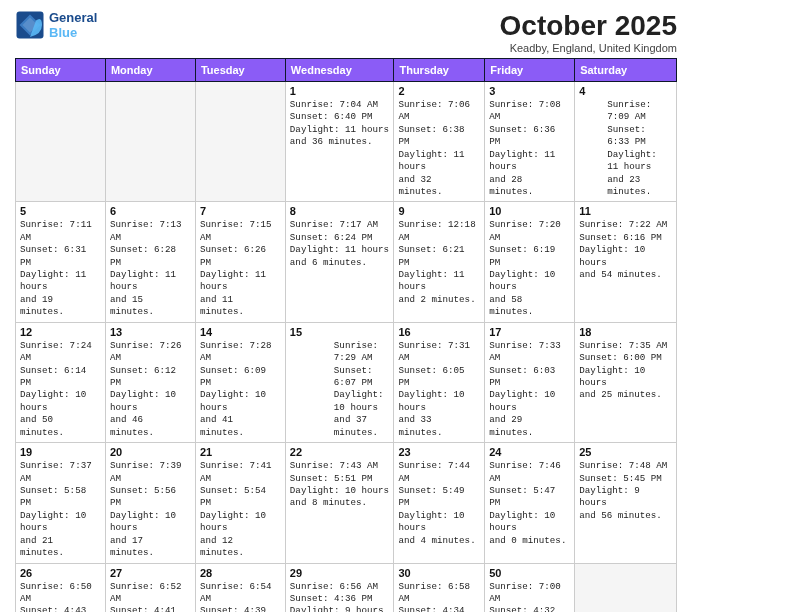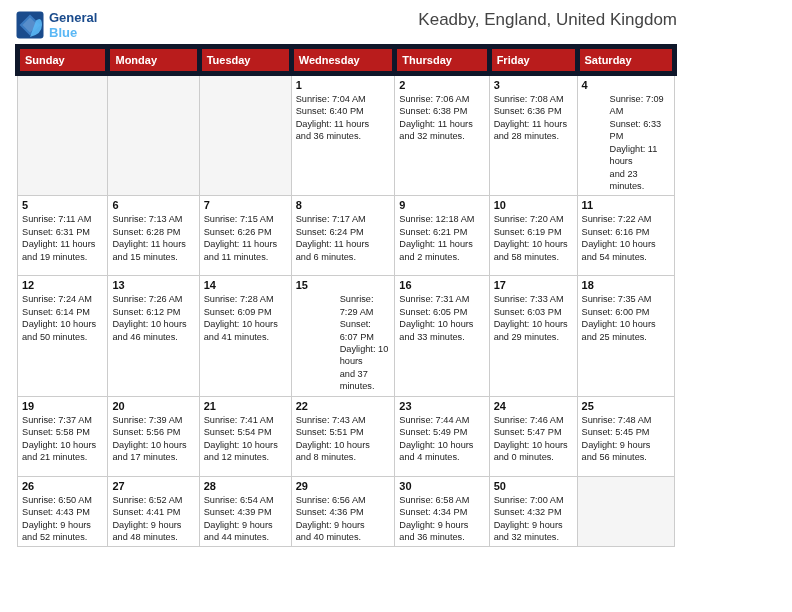--- a/index.html
+++ b/index.html
@@ -31,36 +31,36 @@
     }
     .title-block {
       text-align: right;
     }
     .month-title {
       font-size: 28px;
       font-weight: bold;
       color: #222;
     }
     .location {
-      font-size: 17px;
+      font-size: 11px;
       color: #444;
     }
     .calendar {
       width: 100%;
       border-collapse: collapse;
       font-size: 10px;
     }
     .calendar th {
-      background: #b91c1c;
+      background: #8b5cf6;
       color: #fff;
       text-align: left;
       padding: 5px 5px;
       font-size: 11px;
       font-weight: bold;
-      border: 5px solid #0f172a;
+      border: 1px solid #0f172a;
     }
     .calendar td {
       border: 1px solid #ccc;
       vertical-align: top;
       padding: 3px 4px;
       width: 113px;
       height: 80px;
       background: #fff;
     }
     .calendar td.empty {
@@ -69,20 +69,21 @@
     .day-number {
       font-weight: bold;
       font-size: 11px;
       margin-bottom: 2px;
       color: #111;
     }
     .day-info {
       font-size: 9.2px;
       color: #222;
       line-height: 1.35;
+      font-family: Liberation Mono, monospace;
     }
     .last-row td {
       height: 70px;
     }
   </style>
 </head>
 <body>
 
 <div class="container">
   <div class="header-row">
@@ -92,20 +93,21 @@
         <polygon points="20,6 34,20 20,34 6,20" fill="#4a90d9" opacity="0.7"></polygon>
         <polygon points="20,10 30,20 20,30 10,20" fill="#fff" opacity="0.15"></polygon>
         <path d="M28 14 Q36 8 36 20 Q36 32 20 36" fill="#5bb8f5" opacity="0.9"></path>
       </svg>
       <div>
         <div style="font-size:13px;font-weight:bold;color:#1a4b8c;">General</div>
         <div style="font-size:13px;font-weight:bold;color:#5bb8f5;">Blue</div>
       </div>
     </div>
     <div class="title-block">
+      <div class="month-title">October 2025</div>
       <div class="location">Keadby, England, United Kingdom</div>
     </div>
   </div>
 
   <table class="calendar">
     <thead>
       <tr>
       <th>Sunday</th>
           <th>Monday</th>
           <th>Tuesday</th>

